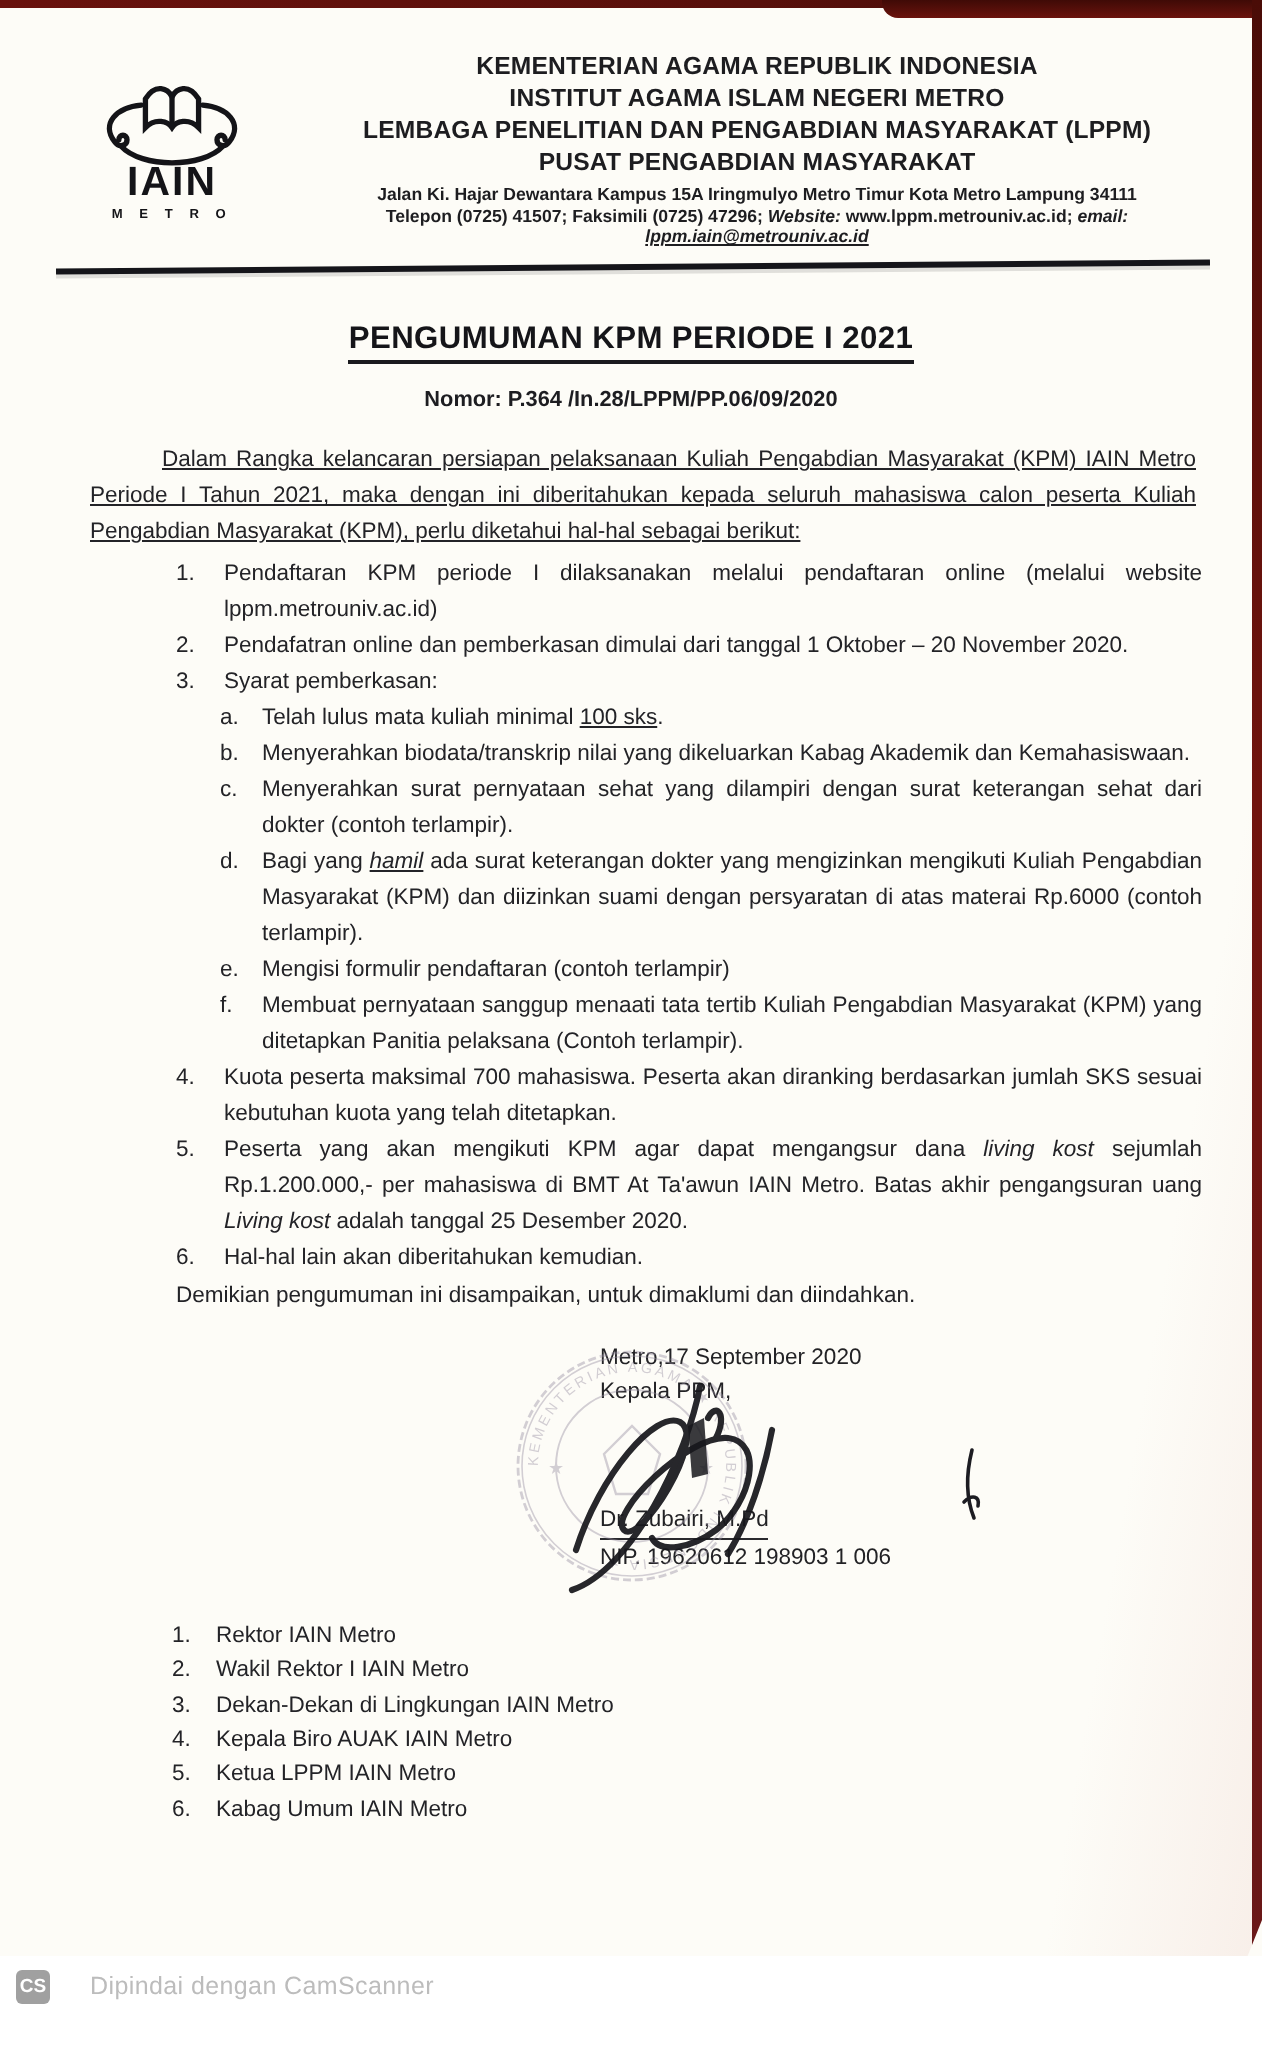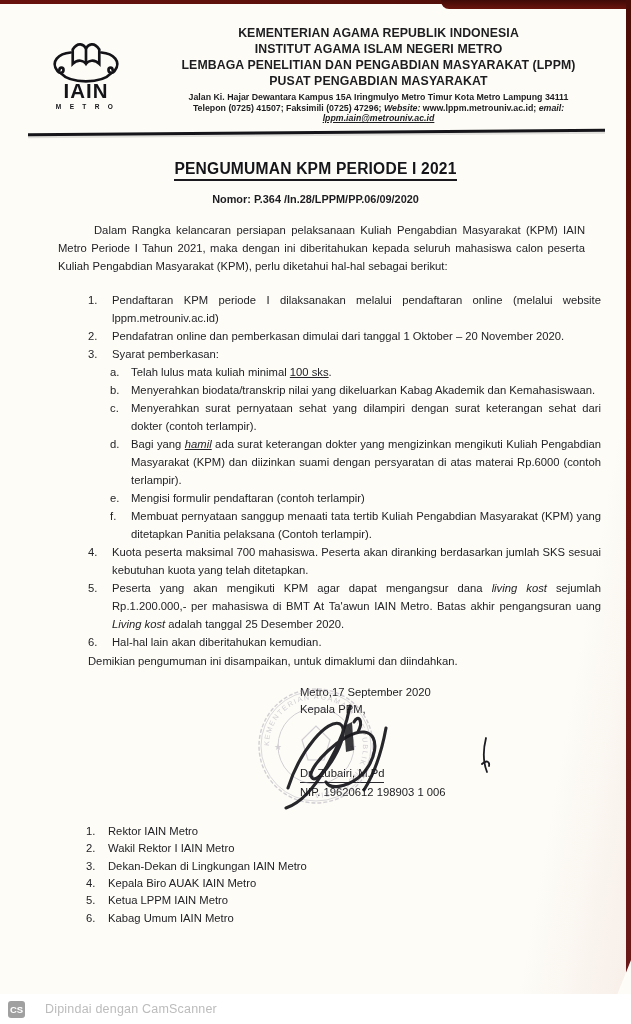--- a/index.html
+++ b/index.html
@@ -61,21 +61,21 @@
   .stamp{position:absolute;left:-50px;top:-4px;pointer-events:none;}
   .sig-scribble{position:absolute;left:-42px;top:8px;pointer-events:none;}
   .sig-tick{position:absolute;left:178px;top:52px;pointer-events:none;}
 
   
   .tembusan{margin:22px 0 0 72px;font-size:11.25px;line-height:1.55;color:#232327;}
   .tembusan .row{margin-left:14px;}
   .tembusan .no{flex:0 0 22px;}
 
   
-  .scan-footer{position:absolute;left:0;bottom:0;width:100%;height:30px;background:#ffffff;
+  .scan-footer{position:absolute;left:0;bottom:16px;width:100%;height:30px;background:#ffffff;
     display:flex;align-items:center;padding-left:8px;box-sizing:border-box;text-align:right;}
   .cs-badge{width:17px;height:17px;background:#a0a0a0;border-radius:3px;color:#fff;
     font-size:9.5px;font-weight:bold;display:flex;align-items:center;justify-content:center;flex:0 0 17px;}
   .cs-text{color:#bcbcbc;font-size:12.5px;margin-left:20px;letter-spacing:.2px;}
 </style>
 </head>
 <body>
 
 <div class="scan-page">
 
@@ -108,21 +108,21 @@
     </div>
   </div>
   <div class="head-rule"></div>
 
   <div class="title-block">
     <div class="doc-title">PENGUMUMAN KPM PERIODE I 2021</div>
     <div class="doc-number">Nomor: P.364 /In.28/LPPM/PP.06/09/2020</div>
   </div>
 
   <div class="doc-body">
-    <p class="opening" style="margin:16px;">Dalam Rangka kelancaran persiapan pelaksanaan Kuliah Pengabdian Masyarakat (KPM) IAIN Metro Periode I Tahun 2021, maka dengan ini diberitahukan kepada seluruh mahasiswa calon peserta Kuliah Pengabdian Masyarakat (KPM), perlu diketahui hal-hal sebagai berikut:</p>
+    <p class="opening" style="margin:3px;text-decoration:underline;">Dalam Rangka kelancaran persiapan pelaksanaan Kuliah Pengabdian Masyarakat (KPM) IAIN Metro Periode I Tahun 2021, maka dengan ini diberitahukan kepada seluruh mahasiswa calon peserta Kuliah Pengabdian Masyarakat (KPM), perlu diketahui hal-hal sebagai berikut:</p>
 
     <div class="num-list">
       <div class="row">
         <span class="no">1.</span>
         <div class="txt">Pendaftaran KPM periode I dilaksanakan melalui pendaftaran online (melalui website lppm.metrouniv.ac.id)</div>
       </div>
       <div class="row">
         <span class="no">2.</span>
         <div class="txt">Pendafatran online dan pemberkasan dimulai dari tanggal 1 Oktober – 20 November 2020.</div>
       </div>

